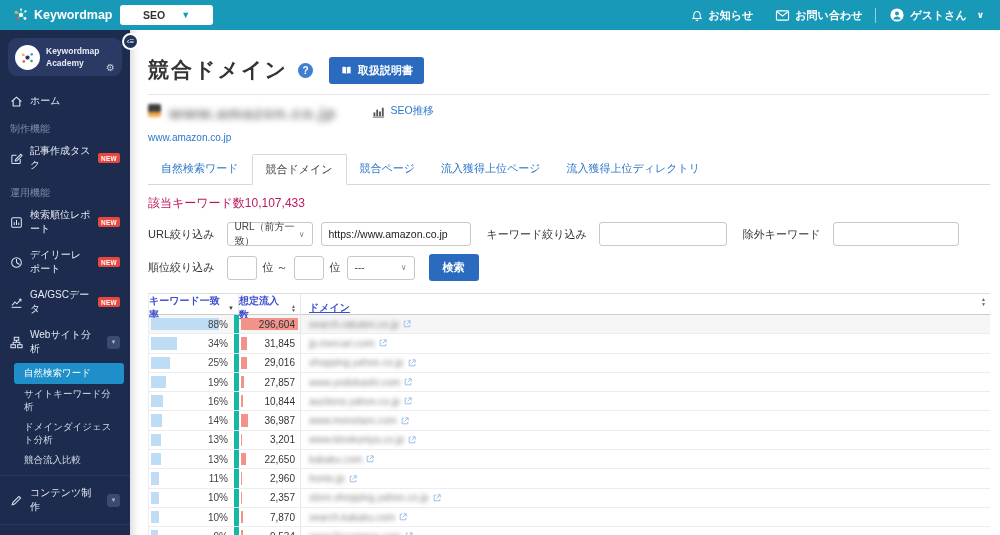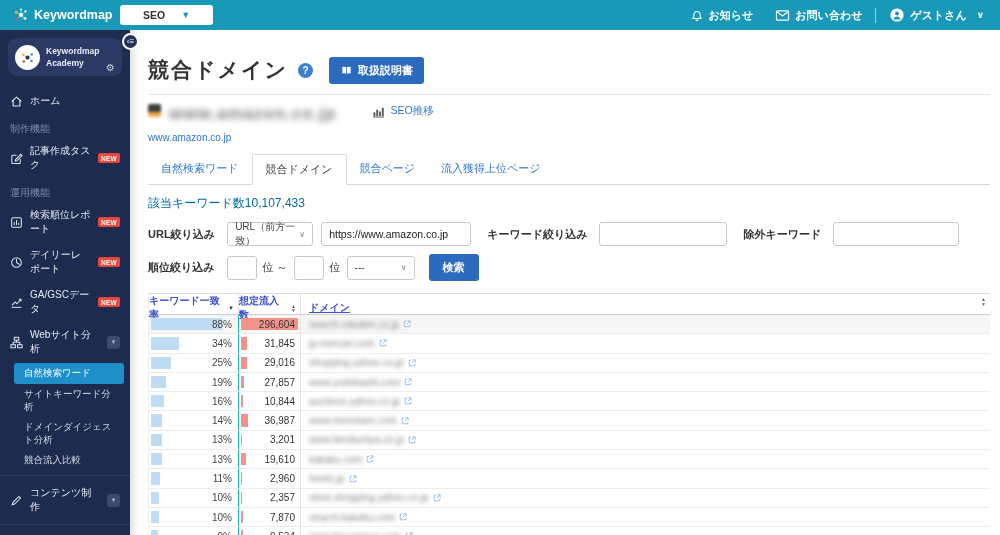--- a/index.html
+++ b/index.html
@@ -42,26 +42,26 @@
   .manual-btn{background:#2a6bbf;color:#fff;font-size:11px;font-weight:bold;border:none;border-radius:3px;padding:6px 11px;display:flex;align-items:center;gap:5px;margin-left:6px;cursor:pointer;font-family:inherit}
   .title-divider{border-bottom:1px solid #e5e5e5;margin-top:10px;width:842px}
   .domain-row{display:flex;align-items:flex-start;margin-top:9px;gap:8px}
   .favicon{width:13px;height:13px;border-radius:2px;background:linear-gradient(#3d3d3d 62%,#f3a847 38%);filter:blur(1.5px)}
   .domain-blur{font-size:17px;font-weight:bold;color:#7a7a7a;filter:blur(3px);letter-spacing:1px}
   .seo-trend{display:flex;align-items:center;gap:5px;margin-left:28px;font-size:10.5px;color:#2e77c8;cursor:pointer}
   .domain-link{font-size:10px;color:#2e77c8;margin-top:8px;cursor:pointer;width:max-content}
   .tabs{display:flex;margin-top:11px;border-bottom:1px solid #d8d8d8;width:842px}
   .tab{font-size:11px;color:#2e77c8;padding:7px 13px;cursor:pointer}
   .tab.active{color:#444;border:1px solid #d8d8d8;border-bottom:1px solid #fff;margin-bottom:-1px;border-radius:2px 2px 0 0;background:#fff;cursor:default}
-  .summary{margin-top:10px;font-size:12px;color:#0369a1}
+  .summary{margin-top:10px;font-size:12px;color:#be185d}
 
   
   .filters{margin-top:10px;font-size:11px}
   .f-row{display:flex;align-items:center;margin-bottom:8px}
-  .f-label{font-weight:bold;margin-right:12px}
+  .f-label{font-weight:normal;margin-right:12px}
   .f-select{border:1px solid #c8c8c8;border-radius:3px;height:24px;display:flex;align-items:center;justify-content:space-between;padding:0 7px;font-size:10px;color:#444;cursor:pointer;background:#fff}
   .f-select .chev{color:#888;font-size:8px}
   .url-select{width:86px}
   .f-input{border:1px solid #c8c8c8;border-radius:3px;height:24px;font-size:10.5px;padding:0 7px;color:#222;font-family:inherit;outline:none}
   .url-input{width:150px;margin-left:8px}
   .lbl-gap{margin-left:16px}
   .kw-input{width:128px}
   .ex-input{width:126px}
   .rank-input{width:30px;margin-right:6px}
   .rank-sep{margin-right:6px}
@@ -74,21 +74,21 @@
   .th{height:100%;display:flex;align-items:center}
   .th1{justify-content:flex-end;padding-right:4px;border-right:1px solid #e7e7e7;gap:3px}
   .th2{padding-right:4px;border-right:1px solid #e7e7e7;gap:3px}
   .th3{padding-left:8px}
   .th3 .col-label{text-decoration:underline}
   .sort-desc{color:#444;font-size:6px}
   .updown{display:inline-flex;flex-direction:column;line-height:4.5px;font-size:5px;color:#666}
   .thead-right-sort{position:absolute;right:4px;top:3px}
   .trow{display:grid;grid-template-columns:90px 62px 1fr;height:19.3px;border-bottom:1px solid #ededed;font-size:10px;align-items:center}
   .trow.hl{background:#f6f6f6}
-  .c-rate{position:relative;height:100%;border-right:1px solid #14b8a6}
+  .c-rate{position:relative;height:100%;border-right:5px solid #14b8a6}
   .rate-track{position:absolute;left:2px;top:3px;bottom:3px;right:6px}
   .rate-bar{position:absolute;left:0;top:0;bottom:0;background:#bedcf4}
   .rate-text{position:absolute;inset:0;display:flex;align-items:center;justify-content:flex-end;padding-right:6px;color:#444}
   .c-inflow{position:relative;height:100%;border-right:1px solid #e7e7e7}
   .inflow-track{position:absolute;left:2px;top:3px;bottom:3px;right:2px}
   .inflow-bar{position:absolute;left:0;top:0;bottom:0;background:#f2938b}
   .inflow-text{position:absolute;inset:0;display:flex;align-items:center;justify-content:flex-end;padding-right:5px;color:#333}
   .c-domain{padding-left:8px;display:flex;align-items:center;gap:4px}
   .domain-text{filter:blur(2.2px);color:#8a8a8a;cursor:pointer}
 </style>
@@ -264,20 +264,21 @@
       <span>SEO推移</span>
     </span>
   </div>
   <div class="domain-link">www.amazon.co.jp</div>
 
   <div class="tabs">
       <div class="tab">自然検索ワード</div>
       <div class="tab active">競合ドメイン</div>
       <div class="tab">競合ページ</div>
       <div class="tab">流入獲得上位ページ</div>
+      <div class="tab">流入獲得上位ディレクトリ</div>
     </div>
 
   <div class="summary">
     <span>該当キーワード数</span><span>10,107,433</span>
   </div>
 
   <div class="filters">
     <div class="f-row">
       <span class="f-label">URL絞り込み</span>
       <div class="f-select url-select">
@@ -484,21 +485,21 @@
     <div class="c-rate">
       <span class="rate-track">
               <span class="rate-bar" style="width: 13%;"></span>
             </span>
       <span class="rate-text">13%</span>
     </div>
     <div class="c-inflow">
       <span class="inflow-track">
               <span class="inflow-bar" style="width: 8.50292%;"></span>
             </span>
-      <span class="inflow-text">19,610</span>
+      <span class="inflow-text">22,650</span>
     </div>
     <div class="c-domain">
       <span class="domain-text">kakaku.com</span>
       <svg class="ext-icon" width="8" height="8" viewBox="0 0 8 8" fill="none" stroke="#9cc0e8" stroke-width="1">
         <path d="M3 1.2H1.2v5.6h5.6V5"></path>
               <path d="M4.4.8h2.8v2.8M7 1 3.6 4.4"></path>
       </svg>
     </div>
   </div>
 

